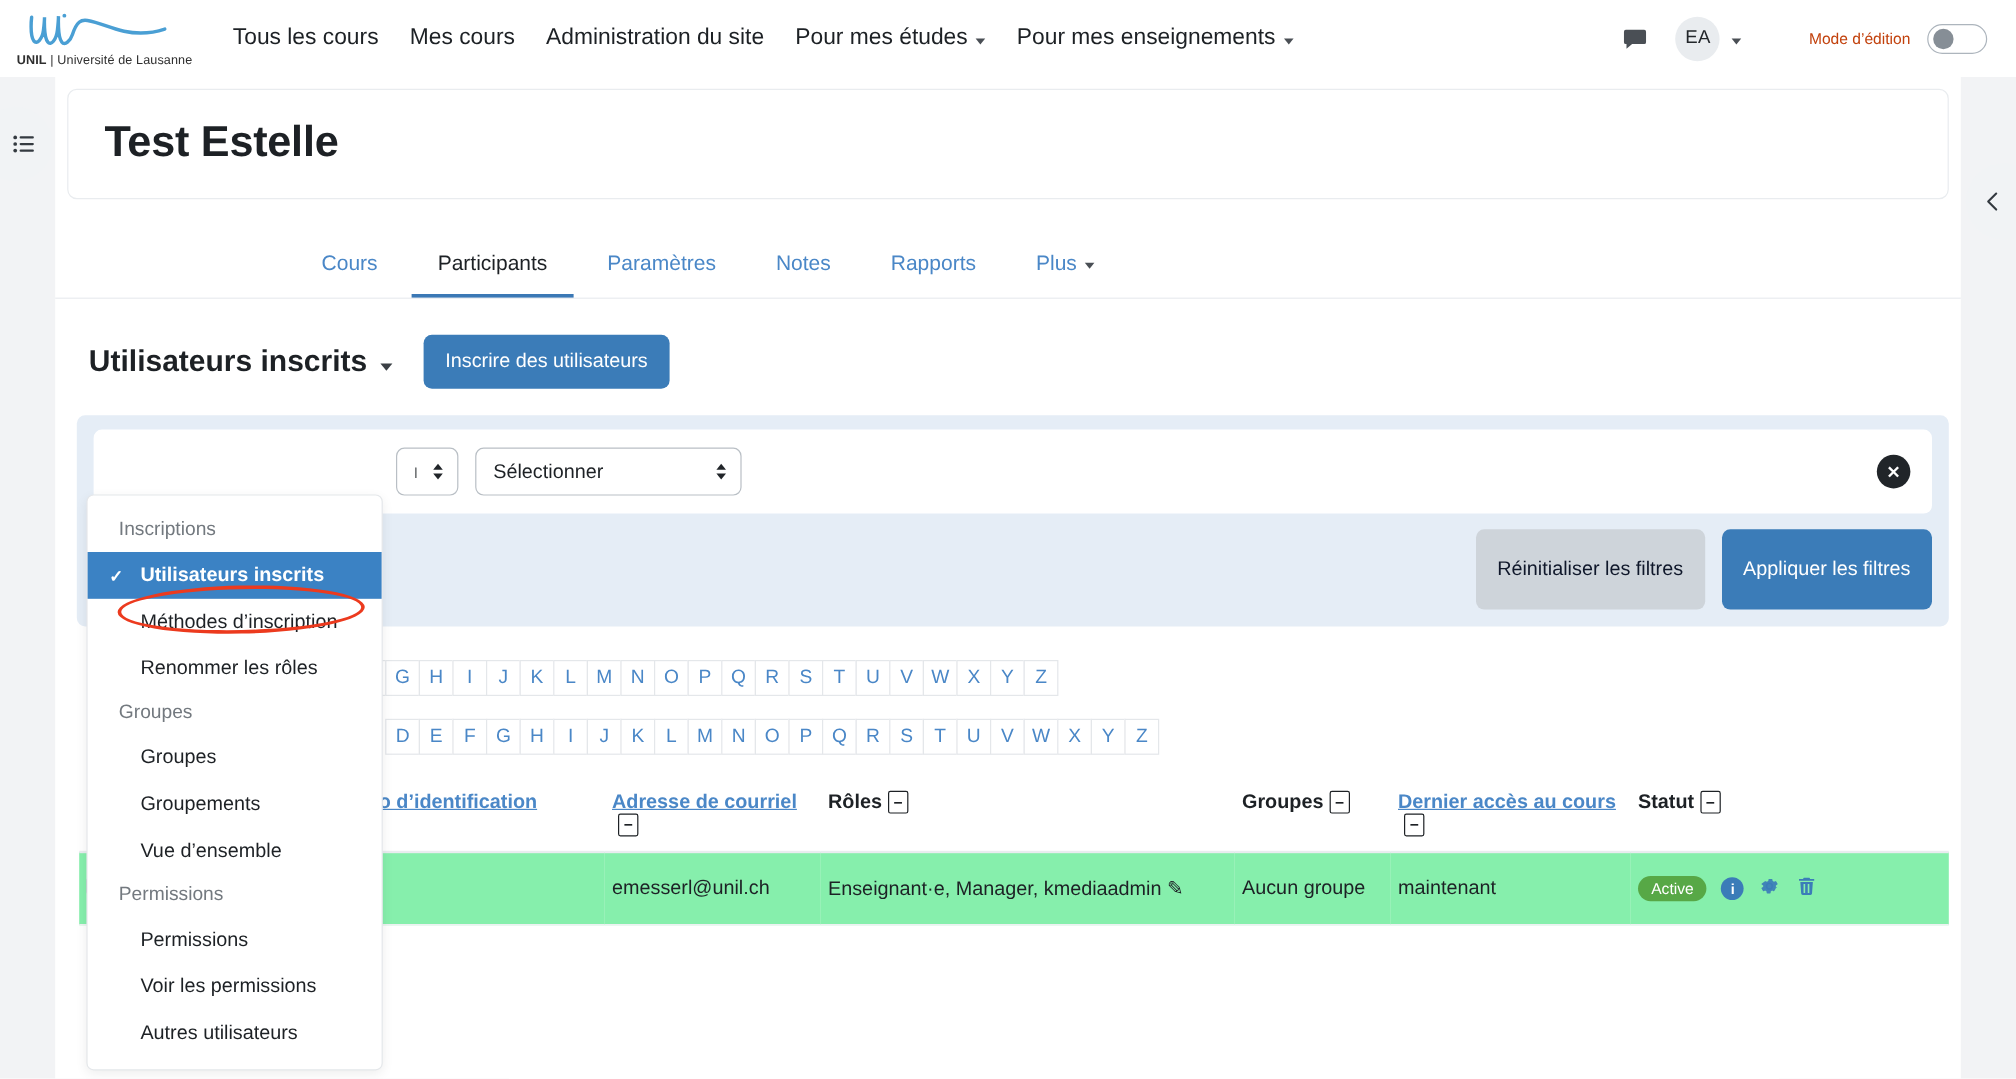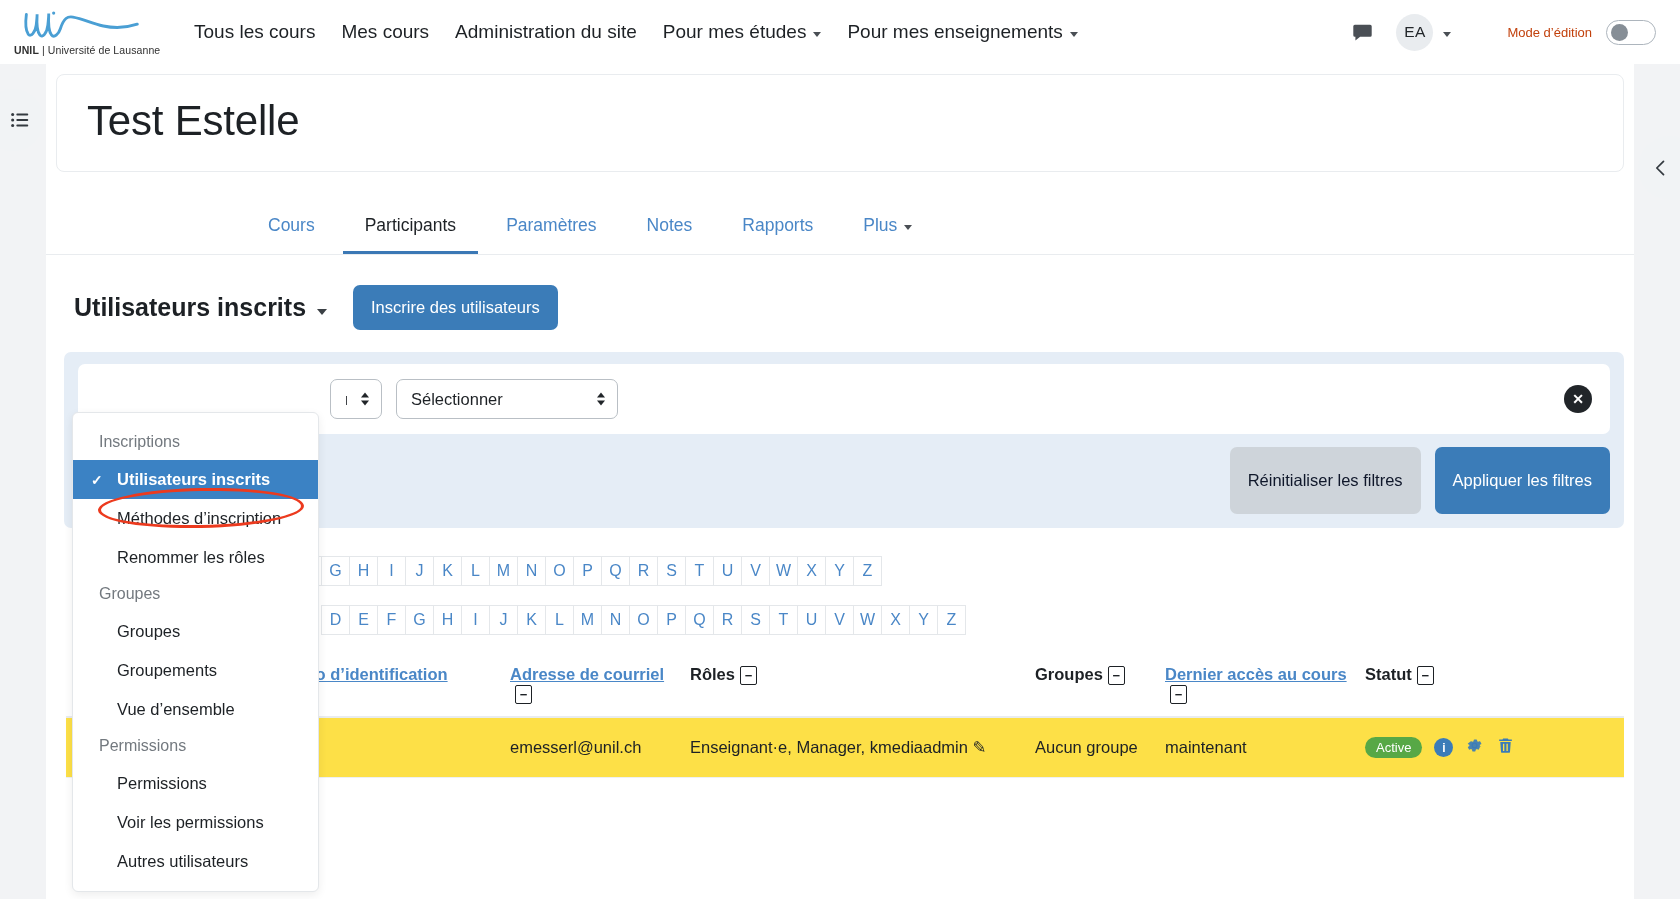--- a/index.html
+++ b/index.html
@@ -99,21 +99,21 @@
 
   
   .course-card {
     margin: 10px 10px 0 10px;
     border: 1px solid #e9ecef;
     border-radius: 8px;
     background: #fff;
     padding: 22px 30px 26px 30px;
   }
   .course-title {
-    font-size: 42px; font-weight: 400; color: #1d2125;
+    font-size: 36px; font-weight: 700; color: #1d2125;
     letter-spacing: -0.2px;
   }
   .breadcrumb { margin-top: 26px; font-size: 17px; display: flex; align-items: center; gap: 9px; }
   .breadcrumb a { color: #4a87c7; text-decoration: none; cursor: pointer; }
   .breadcrumb .sep { color: #868e96; }
 
   
   .tabs {
     display: flex; gap: 6px;
     padding-left: 200px;
@@ -288,21 +288,21 @@
     margin-left: 5px; cursor: pointer;
     vertical-align: middle;
   }
   table.participants td {
     font-size: 16.5px; color: #1d2125;
     padding: 14px 6px;
     vertical-align: middle;
     border-bottom: 1px solid #eef0f2;
     white-space: nowrap;
   }
-  tr.row { background: #fde047; }
+  tr.row { background: #86efac; }
   .cb { width: 15px; height: 15px; border: 1px solid #8a9199; border-radius: 3px; background: #fff; display:inline-block; cursor:pointer; }
   .mini-avatar {
     width: 31px; height: 31px; border-radius: 50%;
     background: #e9ecef; color: #22262a;
     display: flex; align-items: center; justify-content: center;
     font-size: 13.5px;
   }
   .user-link { color: #3b7cb8; font-weight: 700; text-decoration: none; cursor: pointer; }
   .badge-active {
     background: #57a846; color: #fff;

